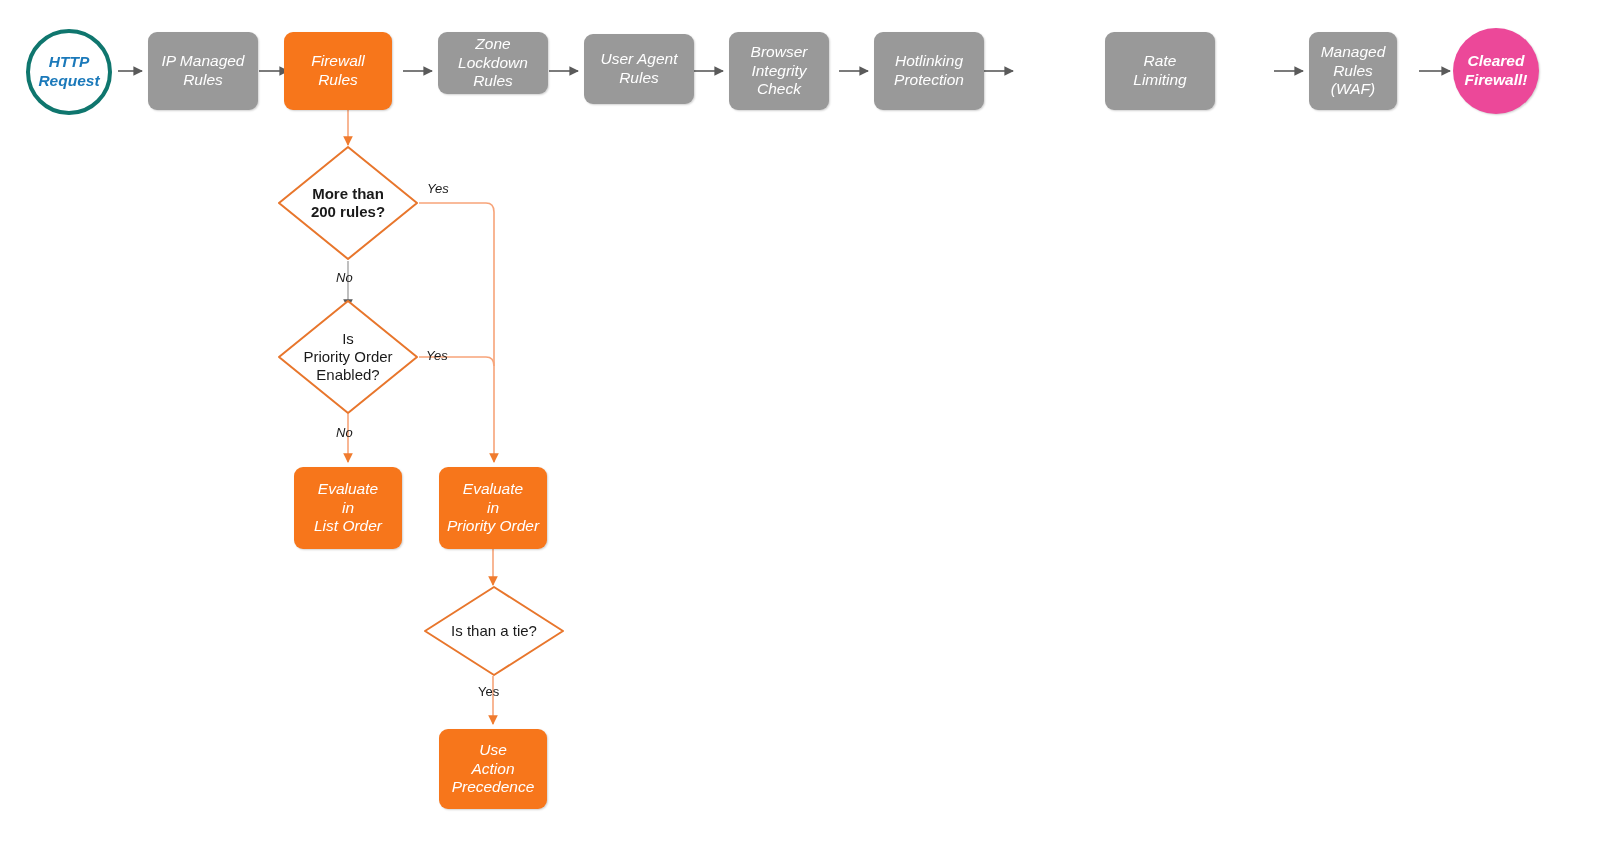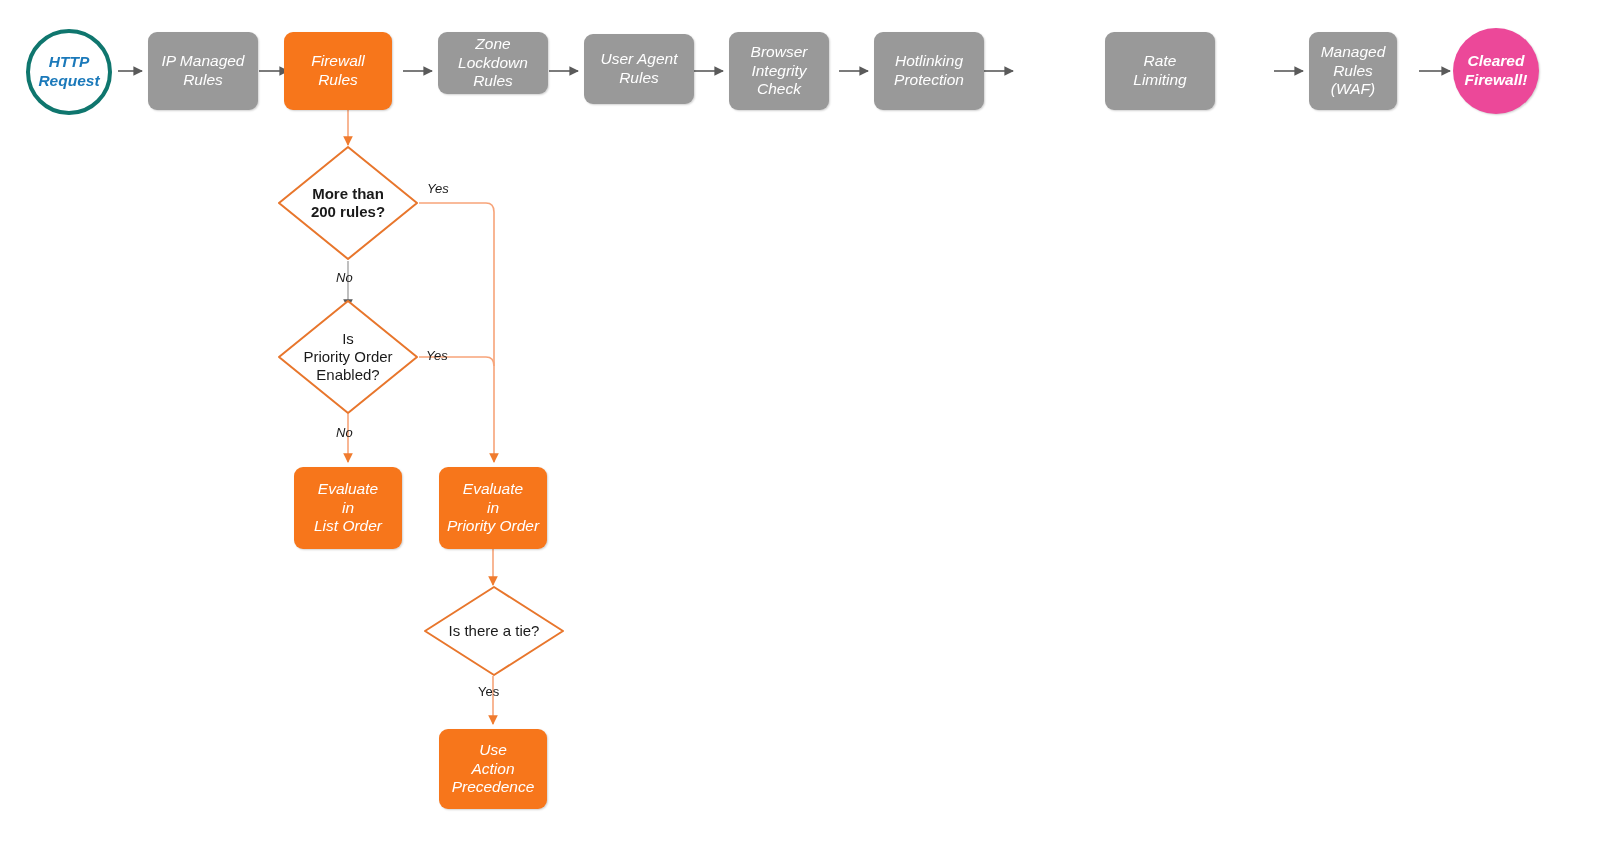--- a/index.html
+++ b/index.html
@@ -226,21 +226,21 @@
     </svg>
     <div class="diamond-label" style="white-space:pre-line;">Is
 Priority Order
 Enabled?</div>
   </div>
 
   <div class="diamond-wrap" style="left:423px; top:585px; width:142px; height:92px;">
     <svg class="diamond-svg" width="142" height="92" viewBox="0 0 142 92" xmlns="http://www.w3.org/2000/svg">
       <polygon points="71,2 140,46 71,90 2,46" fill="#ffffff" stroke="#E8762C" stroke-width="2" stroke-linejoin="round"></polygon>
     </svg>
-    <div class="diamond-label" style="white-space:pre-line;">Is there a tie?</div>
+    <div class="diamond-label" style="white-space:pre-line;">Is than a tie?</div>
   </div>
 
   <div class="node box orange" style="left:294px; top:467px; width:108px; height:82px;">
     <span style="white-space:pre-line;">Evaluate
 in
 List Order</span>
   </div>
 
   <div class="node box orange" style="left:439px; top:467px; width:108px; height:82px;">
     <span style="white-space:pre-line;">Evaluate

